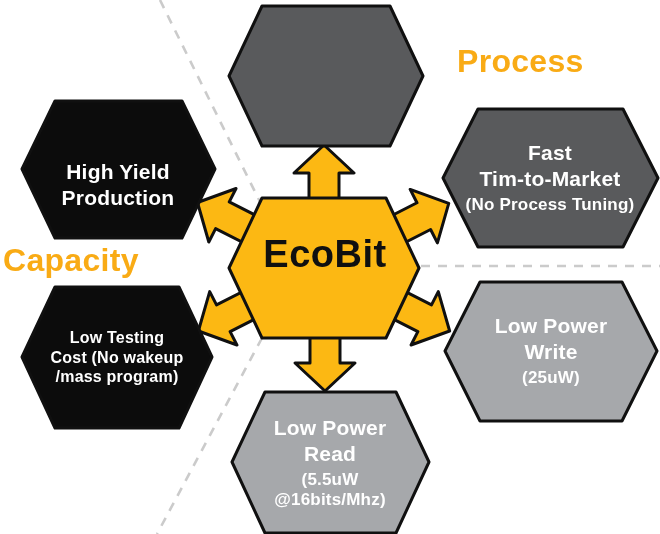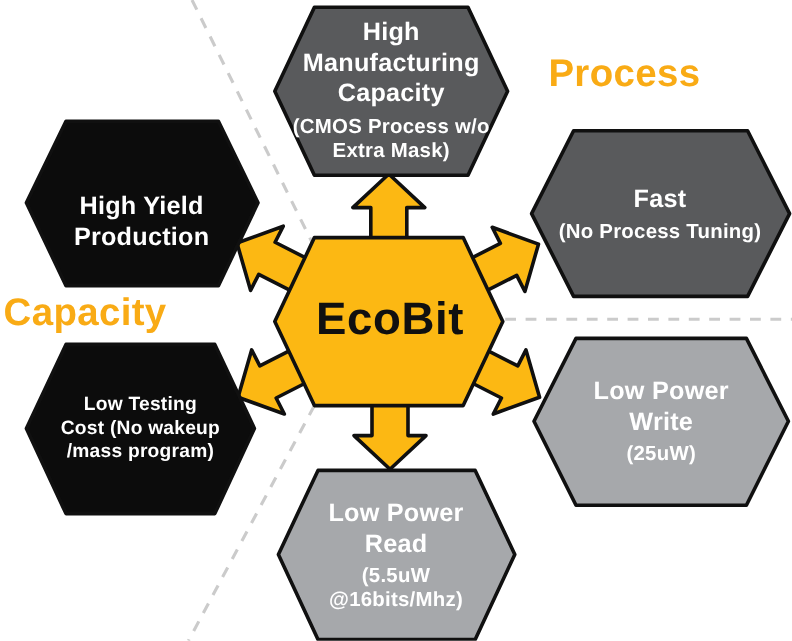--- a/index.html
+++ b/index.html
@@ -80,35 +80,25 @@
     <polygon class="hex hex-dark" points="262,6 390,6 423,76 390,146 262,146 229,76"></polygon>
     <polygon class="hex hex-dark" points="478,109 623,109 658,178 623,247 478,247 443,178"></polygon>
     <polygon class="hex hex-light" points="480,282 622,282 657,351 622,421 480,421 445,351"></polygon>
     <polygon class="hex hex-light" points="265,392 396,392 429,462 396,533 265,533 232,462"></polygon>
     <polygon class="hex hex-black" points="55,101 182,101 215,169 182,238 55,238 22,169"></polygon>
     <polygon class="hex hex-black" points="55,287 179,287 212,357 179,428 55,428 22,357"></polygon>
 
     <polygon class="hex hex-yellow" points="262,198 386,198 419,268 386,338 262,338 229,268"></polygon>
   </svg>
 
-  <div class="hex-text" style="left:326px;top:75px;">
-    <div class="title">
-      <span class="ln">High</span>
-      <span class="ln">Manufacturing</span>
-      <span class="ln">Capacity</span>
-    </div>
-    <div class="subtitle">
-      <span class="ln">(CMOS Process w/o</span>
-      <span class="ln">Extra Mask)</span>
-    </div>
-  </div>
 
   <div class="hex-text" style="left:550px;top:178px;">
     <div class="title">
       <span class="ln">Fast</span>
+      <span class="ln">Tim-to-Market</span>
     </div>
     <div class="subtitle">
       <span class="ln">(No Process Tuning)</span>
     </div>
   </div>
 
   <div class="hex-text" style="left:551px;top:351px;">
     <div class="title">
       <span class="ln">Low Power</span>
       <span class="ln">Write</span>
@@ -137,18 +127,18 @@
   </div>
 
   <div class="hex-text" style="left:117px;top:357px;width:196px;">
     <div class="title" style="font-size:16px;">
       <span class="ln">Low Testing</span>
       <span class="ln">Cost (No wakeup</span>
       <span class="ln">/mass program)</span>
     </div>
   </div>
 
-  <div class="center-label" style="left:325px;top:267px;">EcoBit</div>
+  <div class="center-label" style="left:325px;top:254px;">EcoBit</div>
 
   <div class="cat" style="left:457px;top:43px;">Process</div>
   <div class="cat" style="left:3px;top:242px;">Capacity</div>
 
 </div>
 
 </body></html>

